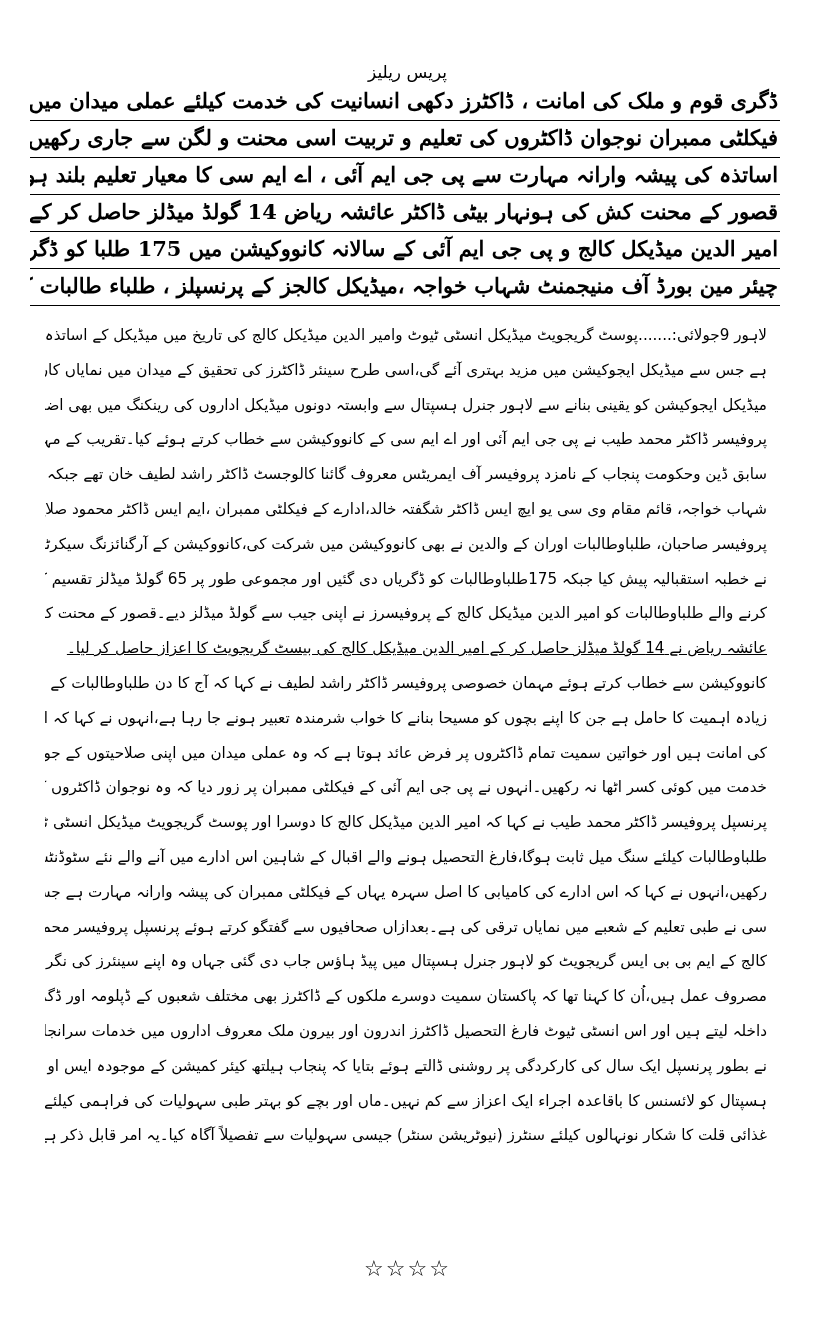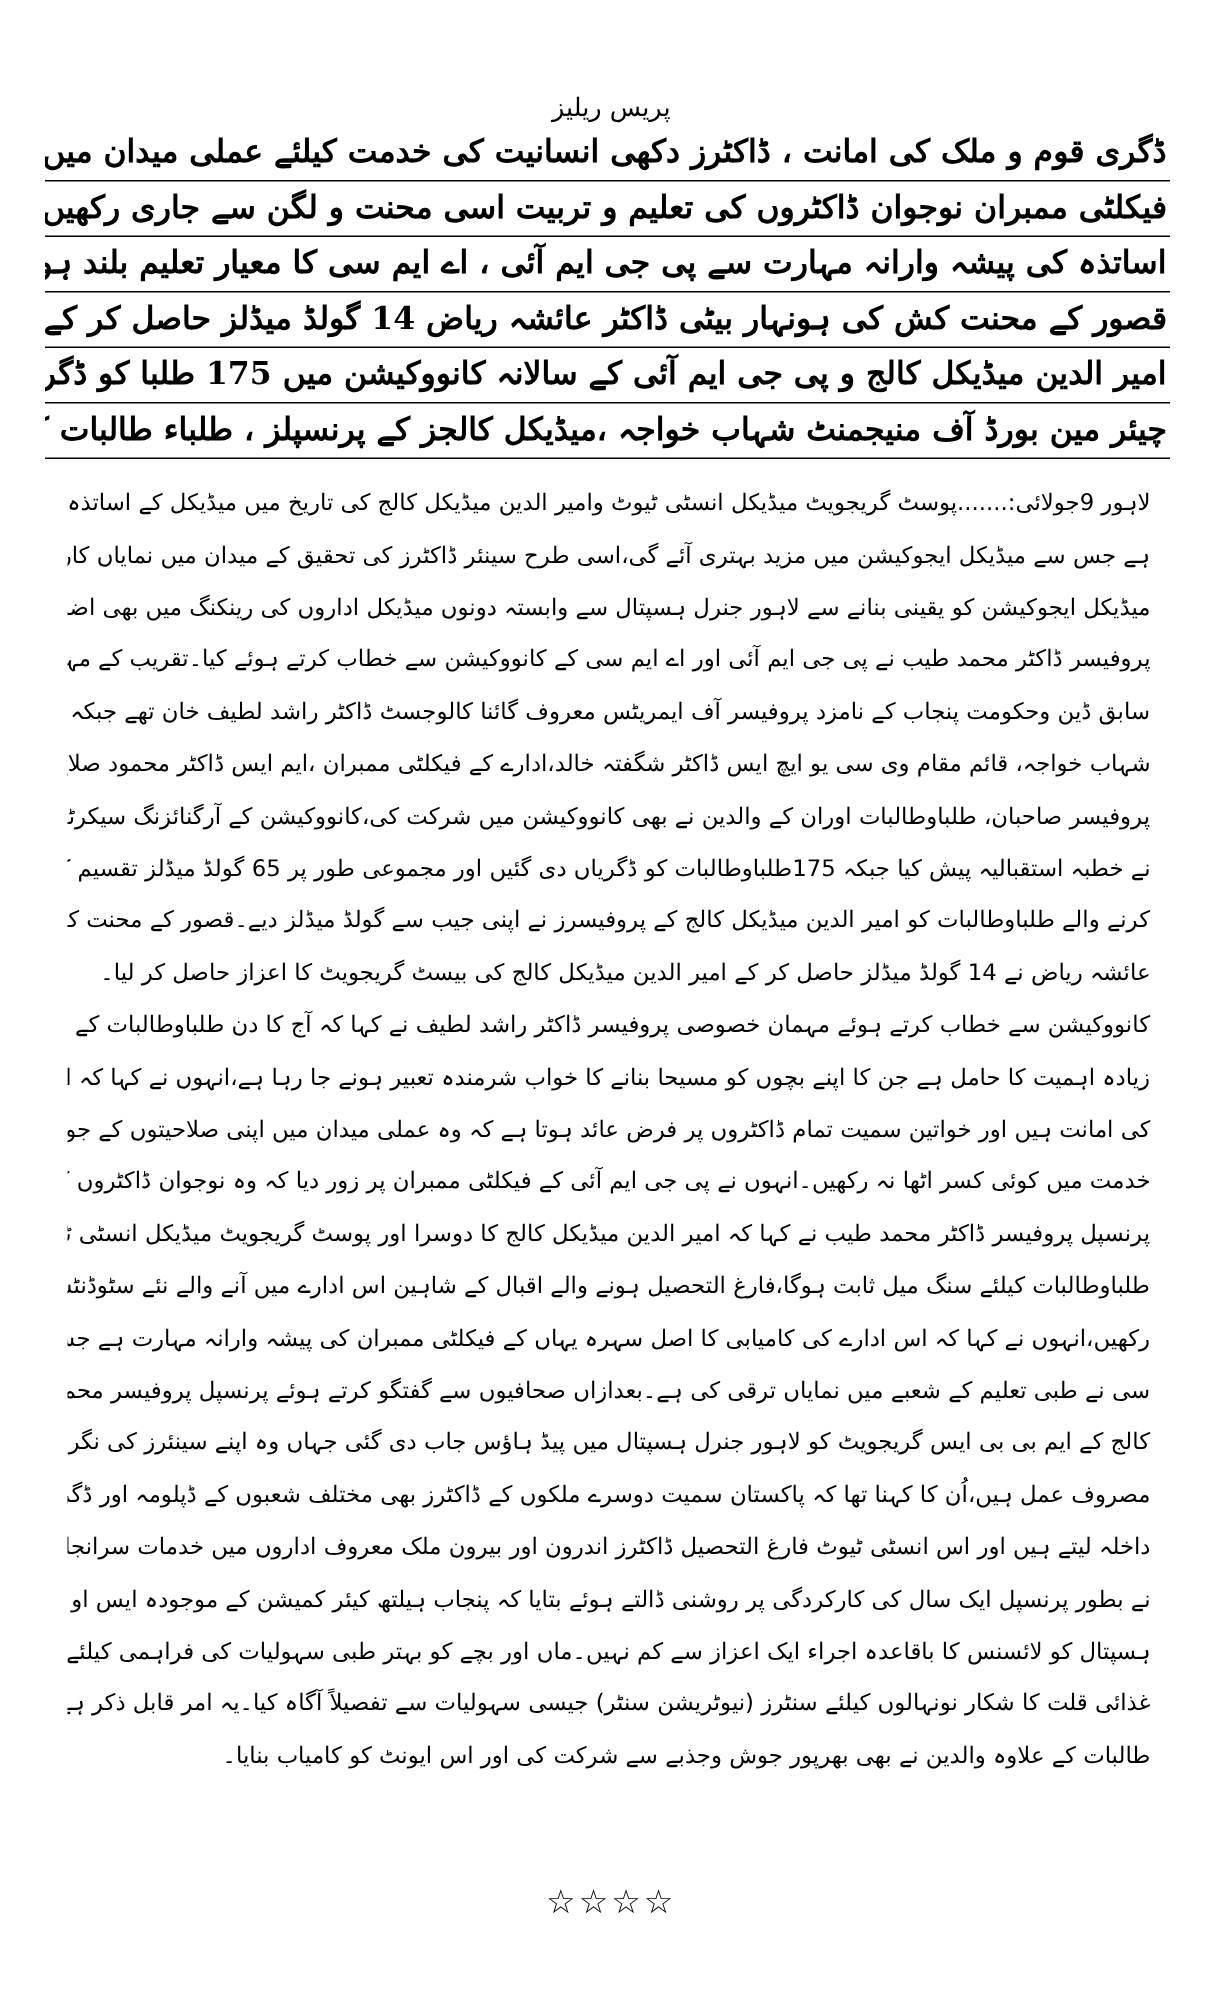--- a/index.html
+++ b/index.html
@@ -26,21 +26,21 @@
     position: absolute; left: 45px; width: 722px; top: 318px;
   }
   .para {
     direction: rtl; text-align: justify; font-size: 15.2px;
     line-height: 34.8px; margin: 0;
   }
   .para .ln {
     display: block; text-align: justify; text-align-last: justify;
     white-space: nowrap; overflow: hidden; height: 34.8px;
   }
-  .para .ln.last { text-align-last: right; }
+  .para .ln.last { text-align-last: right; text-decoration: underline; }
   .stars {
     position: absolute; top: 1257px; left: 0; width: 815px; text-align: center;
     font-size: 22px; letter-spacing: 2px; line-height: 24px;
   }
 </style>
 </head>
 <body>
 
 <div class="page">
   <div class="kicker">پریس ریلیز</div>
@@ -77,18 +77,17 @@
       <span class="ln">پرنسپل پروفیسر ڈاکٹر محمد طیب نے کہا کہ امیر الدین میڈیکل کالج کا دوسرا اور پوسٹ گریجویٹ میڈیکل انسٹی ٹیوٹ کا 8واں کانووکیشن</span>
       <span class="ln">طلباوطالبات کیلئے سنگ میل ثابت ہوگا،فارغ التحصیل ہونے والے اقبال کے شاہین اس ادارے میں آنے والے نئے سٹوڈنٹس سے بھی رابطہ</span>
       <span class="ln">رکھیں،انہوں نے کہا کہ اس ادارے کی کامیابی کا اصل سہرہ یہاں کے فیکلٹی ممبران کی پیشہ وارانہ مہارت ہے جس کے باعث پی جی ایم آئی اور اے ایم</span>
       <span class="ln">سی نے طبی تعلیم کے شعبے میں نمایاں ترقی کی ہے۔بعدازاں صحافیوں سے گفتگو کرتے ہوئے پرنسپل پروفیسر محمد طیب نے کہا کہ امیر الدین میڈیکل</span>
       <span class="ln">کالج کے ایم بی بی ایس گریجویٹ کو لاہور جنرل ہسپتال میں پیڈ ہاؤس جاب دی گئی جہاں وہ اپنے سینئرز کی نگرانی میں مریضوں کے علاج معالجے میں</span>
       <span class="ln">مصروف عمل ہیں،اُن کا کہنا تھا کہ پاکستان سمیت دوسرے ملکوں کے ڈاکٹرز بھی مختلف شعبوں کے ڈپلومہ اور ڈگری کورسز میں اعلیٰ تعلیم کیلئے یہاں</span>
       <span class="ln">داخلہ لیتے ہیں اور اس انسٹی ٹیوٹ فارغ التحصیل ڈاکٹرز اندرون اور بیرون ملک معروف اداروں میں خدمات سرانجام دیتے ہیں۔پروفیسر محمد طیب</span>
       <span class="ln">نے بطور پرنسپل ایک سال کی کارکردگی پر روشنی ڈالتے ہوئے بتایا کہ پنجاب ہیلتھ کیئر کمیشن کے موجودہ ایس او پیز پر عملدرآمد یقینی بنا کر لاہور جنرل</span>
       <span class="ln">ہسپتال کو لائسنس کا باقاعدہ اجراء ایک اعزاز سے کم نہیں۔ماں اور بچے کو بہتر طبی سہولیات کی فراہمی کیلئے نئے وارڈز کا قیام بستروں کی تعداد دوگنا،</span>
       <span class="ln">غذائی قلت کا شکار نونہالوں کیلئے سنٹرز (نیوٹریشن سنٹر) جیسی سہولیات سے تفصیلاً آگاہ کیا۔یہ امر قابل ذکر ہے کہ کانووکیشن میں اساتذہ اور طلباو</span>
-      <span class="ln last">طالبات کے علاوہ والدین نے بھی بھرپور جوش وجذبے سے شرکت کی اور اس ایونٹ کو کامیاب بنایا۔</span>
     </div>
   </div>
 
   <div class="stars">☆☆☆☆</div>
 </div>
 
 </body></html>

